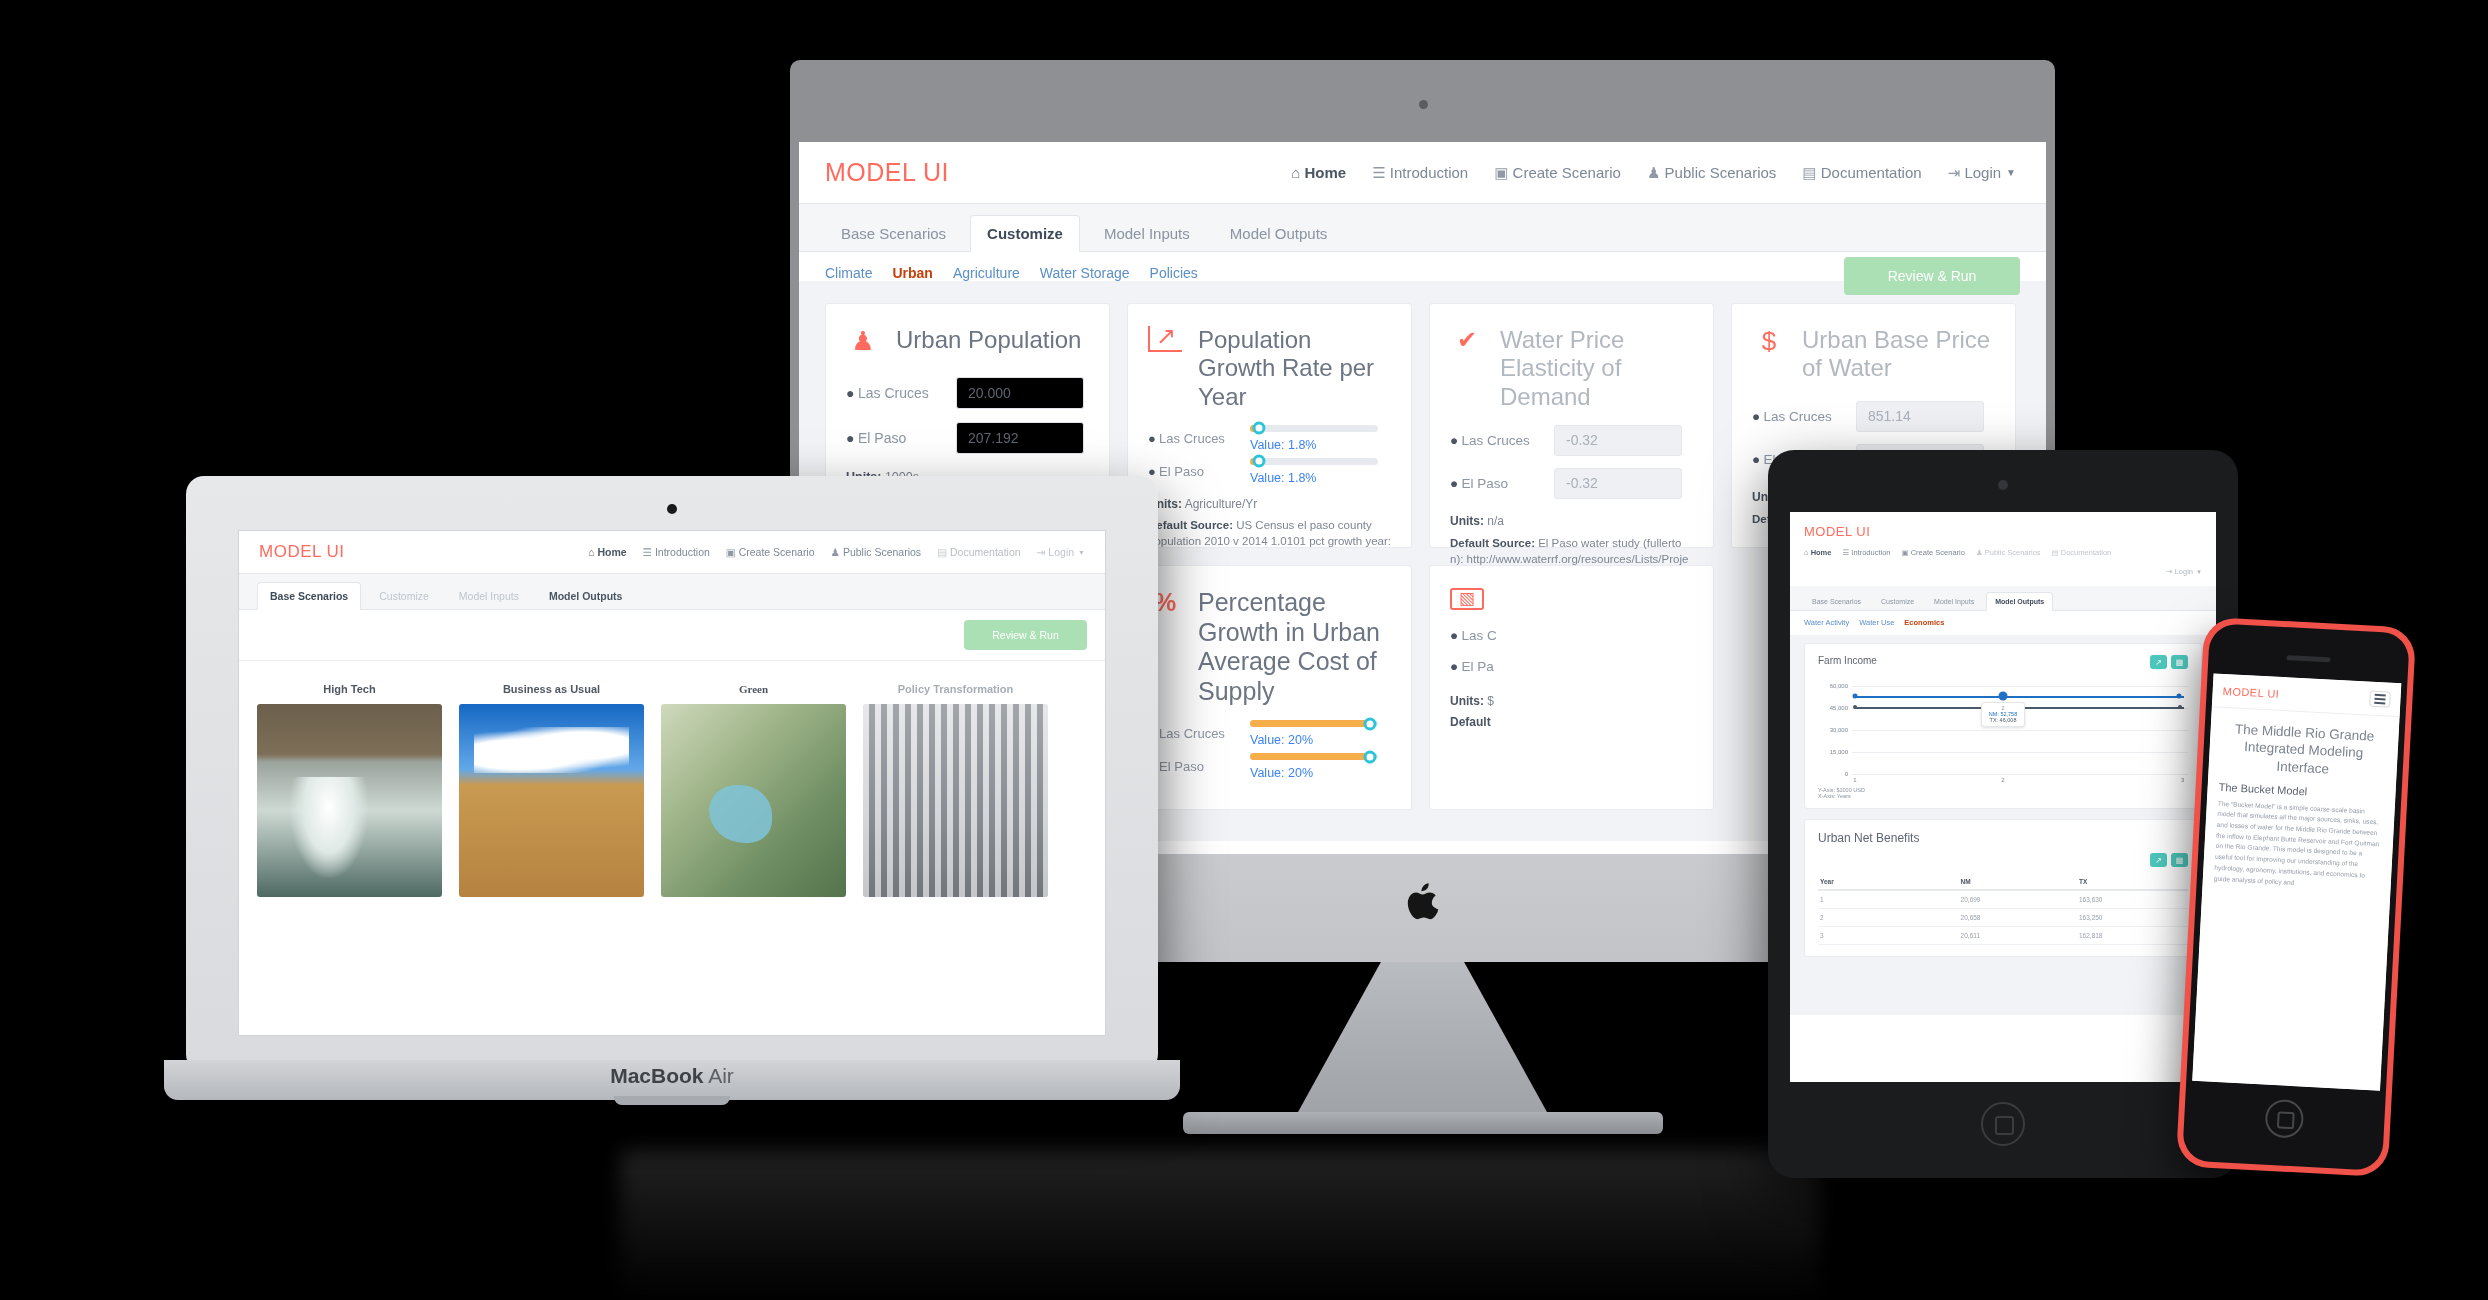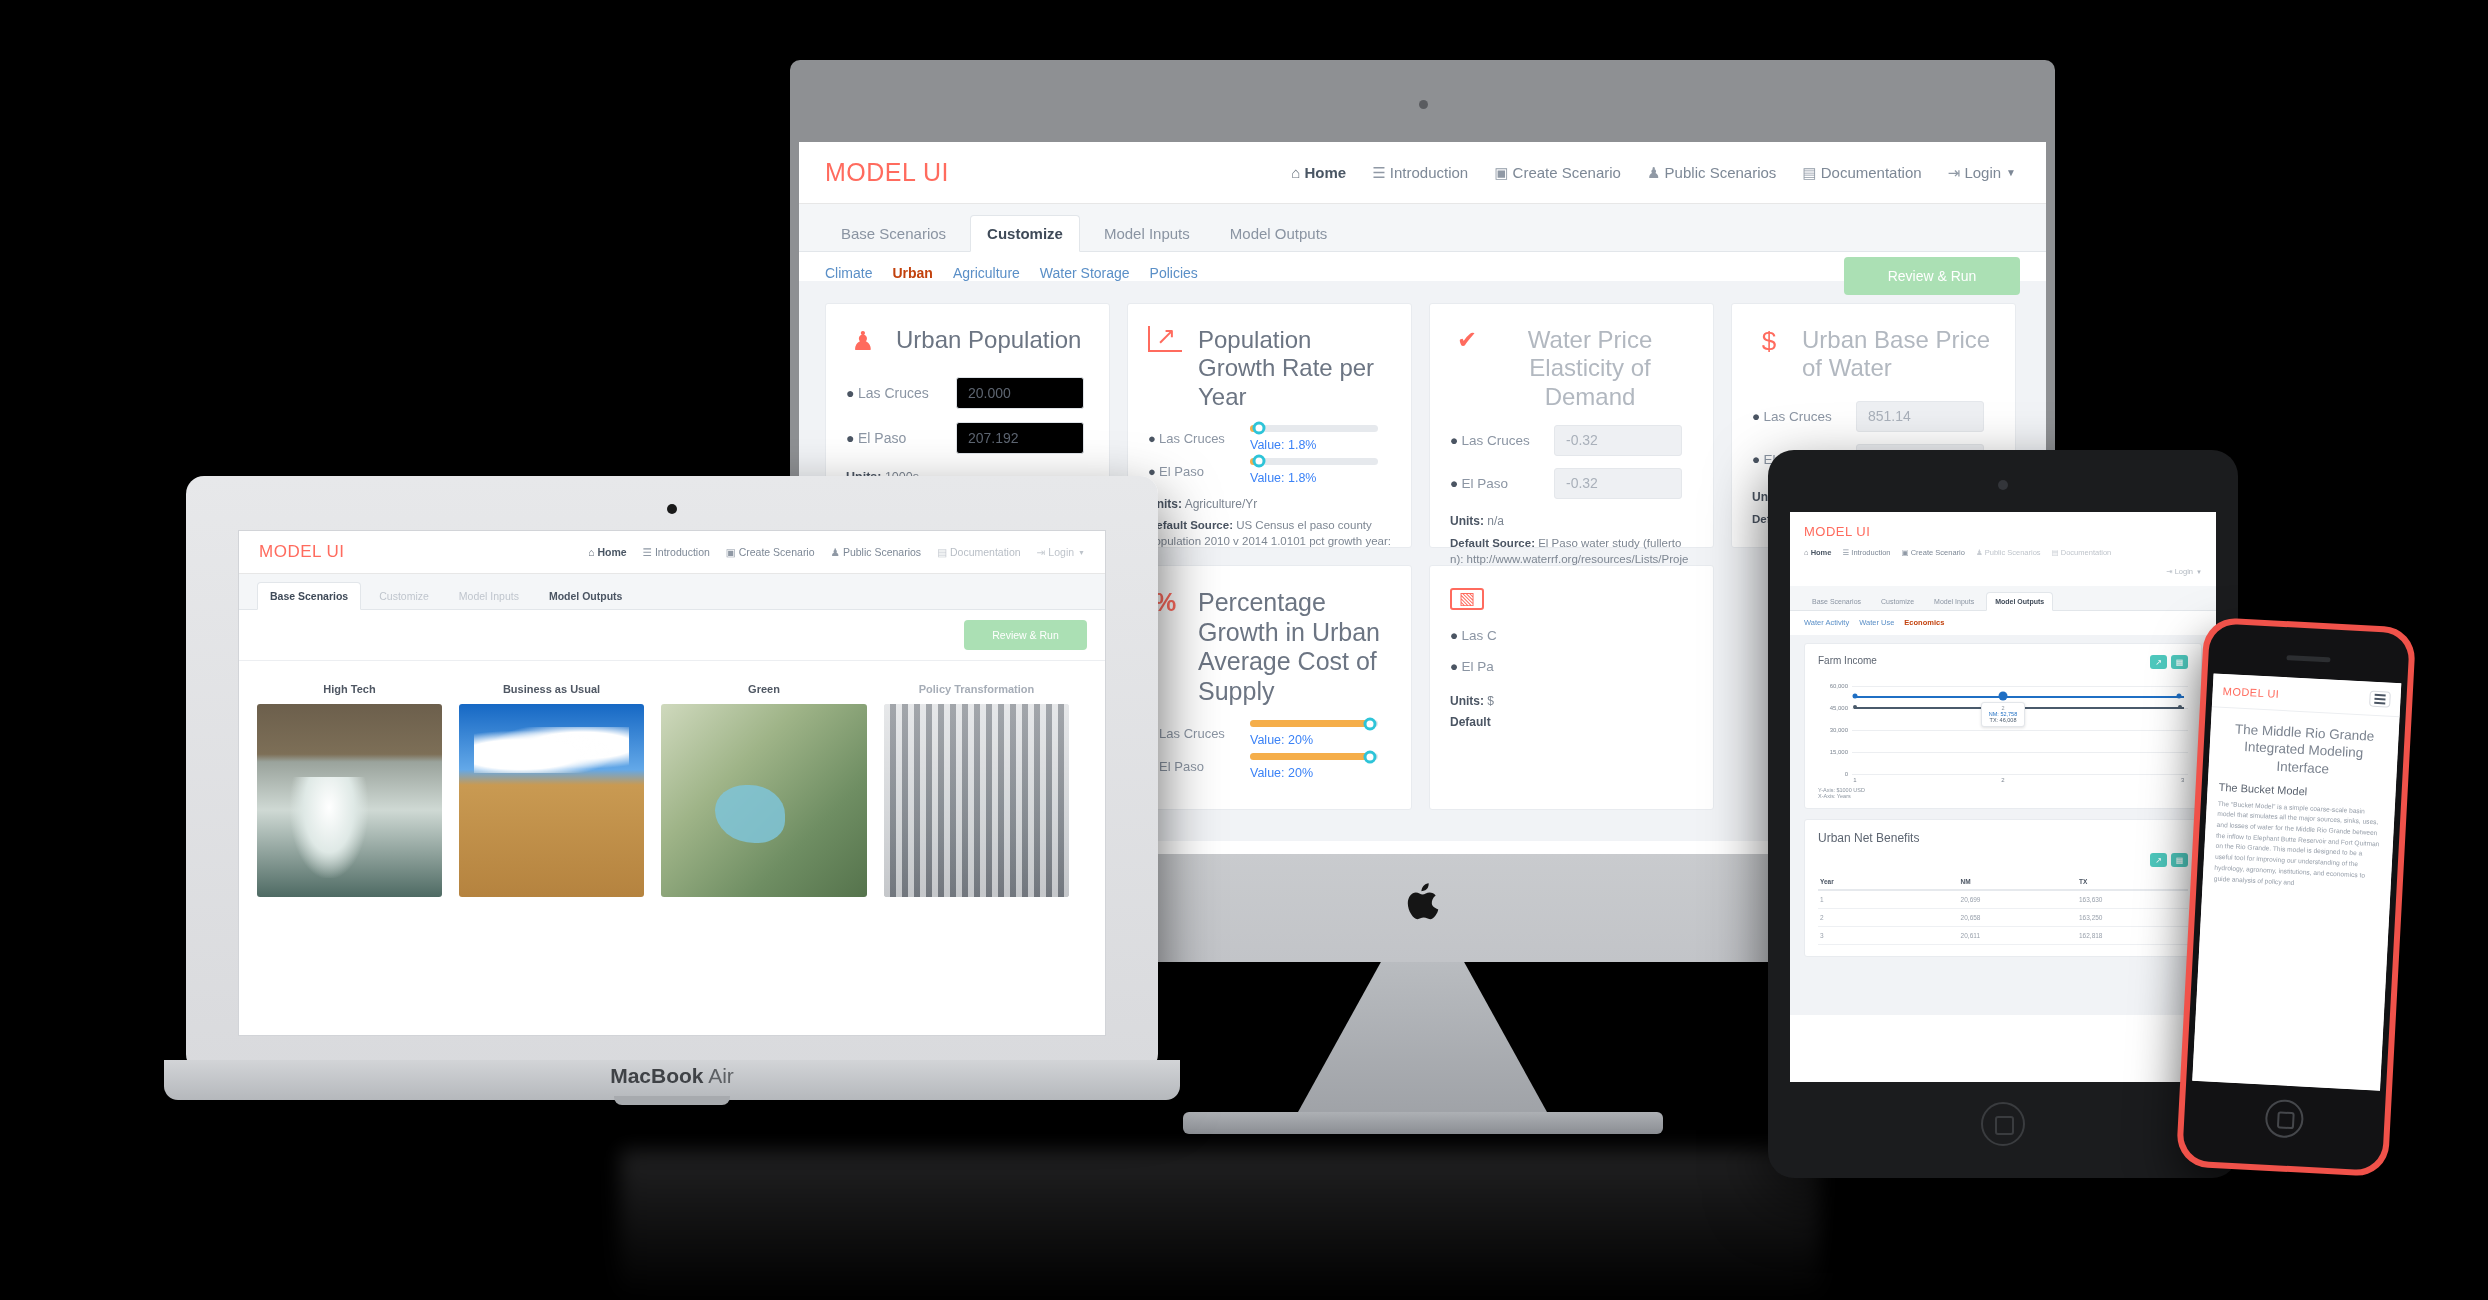--- a/index.html
+++ b/index.html
@@ -275,21 +275,21 @@
                 <div class="sval" style="font-size:12.5px;">Value: 1.8%</div>
               </div>
             </div>
             <div class="meta" style="font-size:12px; margin-bottom:6px;"><b>Units:</b> <span>Agriculture/Yr</span></div>
             <div class="meta" style="font-size:11.5px; line-height:1.4;"><b>Default Source:</b> <span>US Census el paso county population 2010 v 2014 1.0101 pct growth year: http://quickfacts.census.gov/qfd/states/48/48141 833,487(2014) and 800,647 (2010)</span></div>
           </div>
 
           <div class="card" style="width:285px; height:245px; padding:22px 20px;">
             <div class="card-head" style="gap:16px; margin-bottom:14px;">
               <div class="card-icon" style="font-size:24px; width:34px;">✔</div>
-              <div class="card-title" style="font-size:24px; width:180px; color:#b2b8c0;text-align:center;">Water Price Elasticity of Demand</div>
+              <div class="card-title" style="font-size:24px; width:180px; color:#b2b8c0;">Water Price Elasticity of Demand</div>
             </div>
             <div class="row" style="gap:12px; margin-bottom:12px;">
               <div class="loc" style="font-size:13.5px; width:92px;">
                   <span class="pin">●</span>
                   <span>Las Cruces</span>
                 </div>
               <div class="inp dis" style="width:128px; height:31px; padding:0 11px; font-size:14px;">-0.32</div>
             </div>
             <div class="row" style="gap:12px; margin-bottom:15px;">
               <div class="loc" style="font-size:13.5px; width:92px;">
@@ -609,21 +609,21 @@
         <div style="background:#fff; padding:22px 18px 18px;">
           <div style="display:flex; gap:17px;">
             <div style="width:185px;">
               <div class="scen-label" style="font-size:11px; margin-bottom:9px;">High Tech</div>
               <div class="thumb th-dam" style="height:193px;"></div>
             </div>
             <div style="width:185px;">
               <div class="scen-label" style="font-size:11px; margin-bottom:9px;">Business as Usual</div>
               <div class="thumb th-field" style="height:193px;"></div>
             </div>
-            <div style="width:206px;">
+            <div style="width:185px;font-family:Liberation Serif, serif;">
               <div class="scen-label" style="font-size:11px; margin-bottom:9px;">Green</div>
               <div class="thumb th-green" style="height:193px;"></div>
             </div>
             <div style="width:185px;">
               <div class="scen-label muted" style="font-size:11px; margin-bottom:9px;">Policy Transformation</div>
               <div class="thumb th-gov" style="height:193px;"></div>
             </div>
           </div>
         </div>
 

